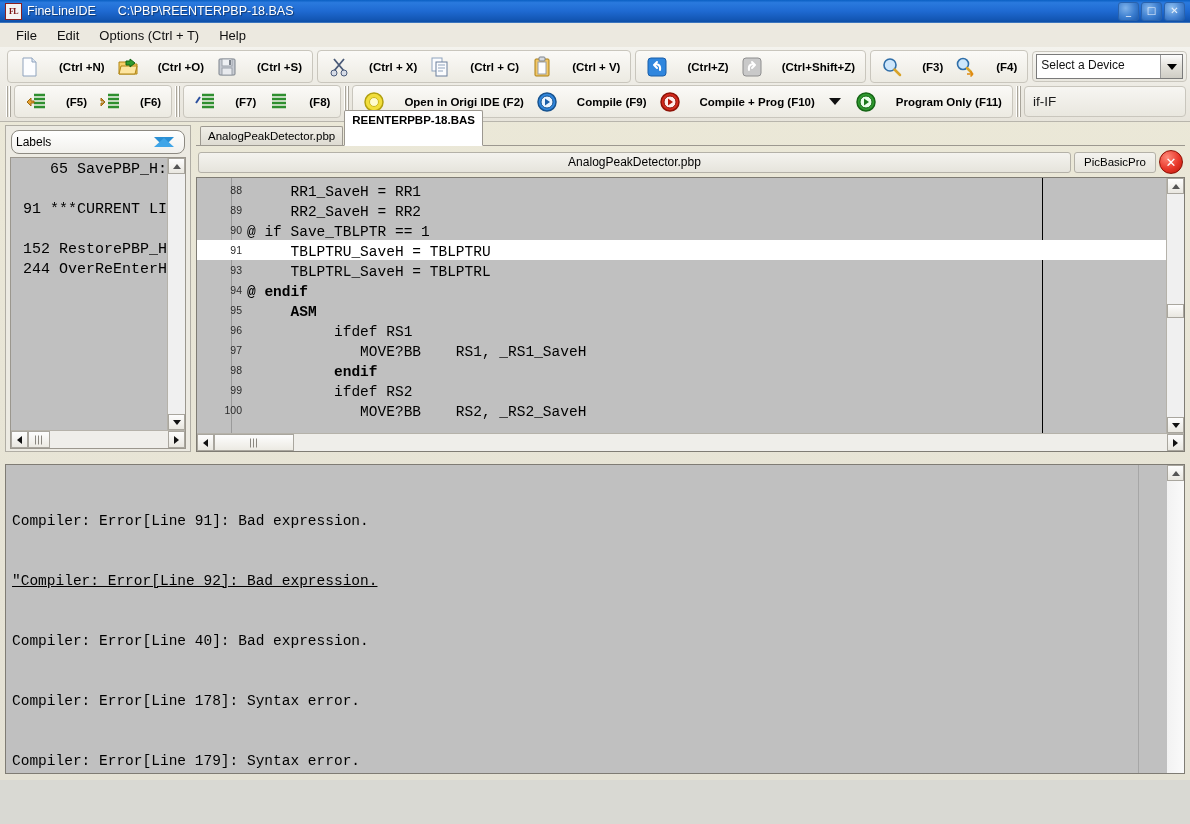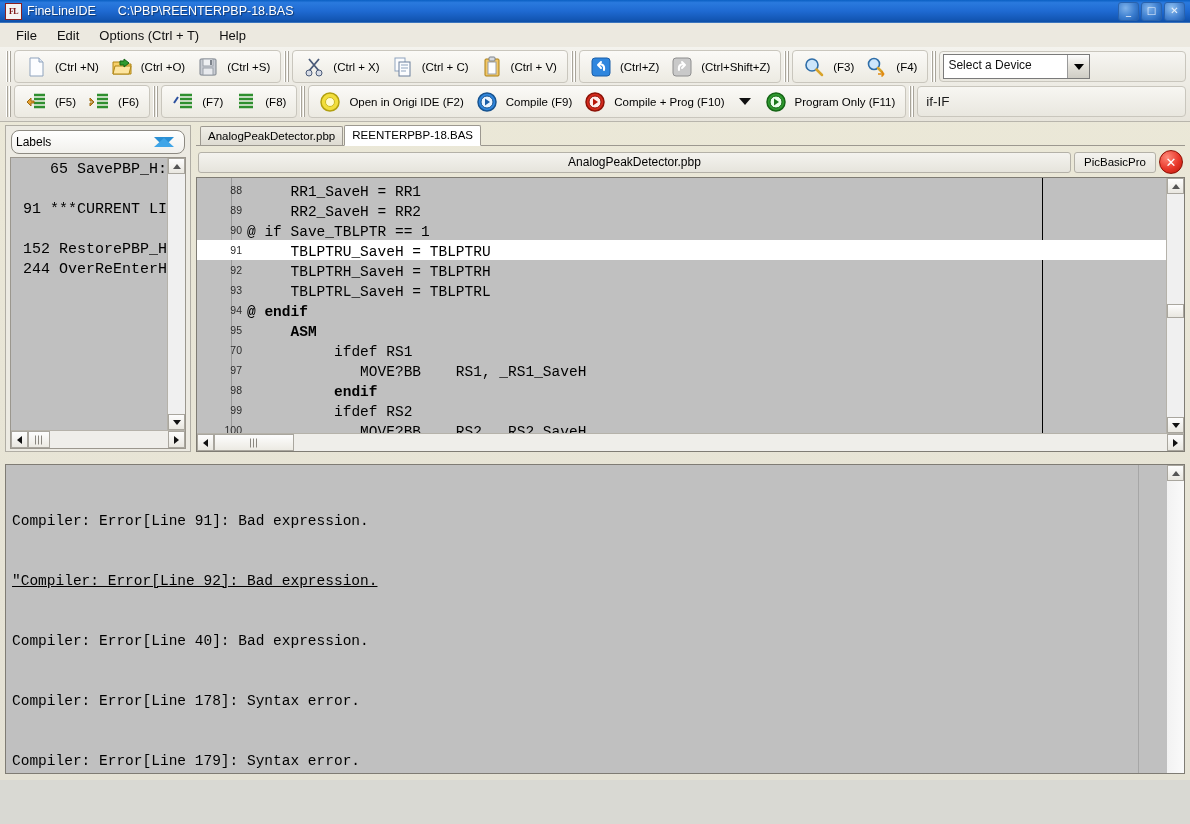--- a/index.html
+++ b/index.html
@@ -102,21 +102,21 @@
   .tb-btn {
     display: flex; align-items: center;
     height: 27px;
     padding: 0 5px;
     border: 1px solid transparent;
     border-radius: 3px;
     white-space: nowrap;
     font-size: 11.5px;
     cursor: default;
   }
-  .tb-label { margin-left: 8px; }
+  .tb-label { margin-left: 19px; font-weight: bold; }
   .tb-ico { width: 22px; height: 22px; position: relative; flex: none; }
   .tb-ico svg { display: block; }
 
   .device-wrap {
     display: flex; align-items: center;
     border: 1px solid #c9c6bd; border-radius: 4px;
     background: linear-gradient(to bottom, #f7f6f2 0%, #e9e7df 100%);
     flex: 1; padding: 0 3px; height: 29px; margin-top: 1px;
   }
   .device-combo {
@@ -273,22 +273,23 @@
     border-bottom: none;
     background: linear-gradient(to bottom, #f0eee7 0%, #dedbd2 100%);
     margin-right: 1px;
     border-radius: 2px 2px 0 0;
     cursor: default;
     line-height: 14px;
   }
   .tab.active {
     background: #ffffff;
     position: relative; top: 1px;
-    padding-bottom: 3px;
+    padding-bottom: 18px;
     border-bottom: 1px solid #ffffff;
+    font-weight: bold;
   }
   .doc-header {
     display: flex; align-items: center;
     padding: 4px 2px 3px 2px;
     gap: 3px;
   }
   .doc-name {
     flex: 1;
     height: 19px; line-height: 18px;
     text-align: center; font-size: 12px;
@@ -679,25 +680,24 @@
       <div class="code-outer">
         <div class="code-row">
           <div class="code-main">
             <div class="gutter"></div>
             <div class="margin-line"></div>
             <div class="code-lines">
               <div class="cline"><span class="num">88</span><span class="code">     RR1_SaveH = RR1</span></div>
               <div class="cline"><span class="num">89</span><span class="code">     RR2_SaveH = RR2</span></div>
               <div class="cline"><span class="num">90</span><span class="code">@ if Save_TBLPTR == 1</span></div>
               <div class="cline current"><span class="num">91</span><span class="code">     TBLPTRU_SaveH = TBLPTRU</span></div>
-              <div class="cline"><span class="num">92</span><span class="code">     TBLPTRH_SaveH = TBLPTRH</span></div>
               <div class="cline"><span class="num">93</span><span class="code">     TBLPTRL_SaveH = TBLPTRL</span></div>
               <div class="cline"><span class="num">94</span><span class="code kw">@ endif</span></div>
               <div class="cline"><span class="num">95</span><span class="code kw">     ASM</span></div>
-              <div class="cline"><span class="num">70</span><span class="code">          ifdef RS1</span></div>
+              <div class="cline"><span class="num">96</span><span class="code">          ifdef RS1</span></div>
               <div class="cline"><span class="num">97</span><span class="code">             MOVE?BB    RS1, _RS1_SaveH</span></div>
               <div class="cline"><span class="num">98</span><span class="code kw">          endif</span></div>
               <div class="cline"><span class="num">99</span><span class="code">          ifdef RS2</span></div>
               <div class="cline"><span class="num">100</span><span class="code">             MOVE?BB    RS2, _RS2_SaveH</span></div>
             </div>
           </div>
           <div class="vscroll">
             <div class="sb-btn">
                 <span class="up"></span>
               </div>

